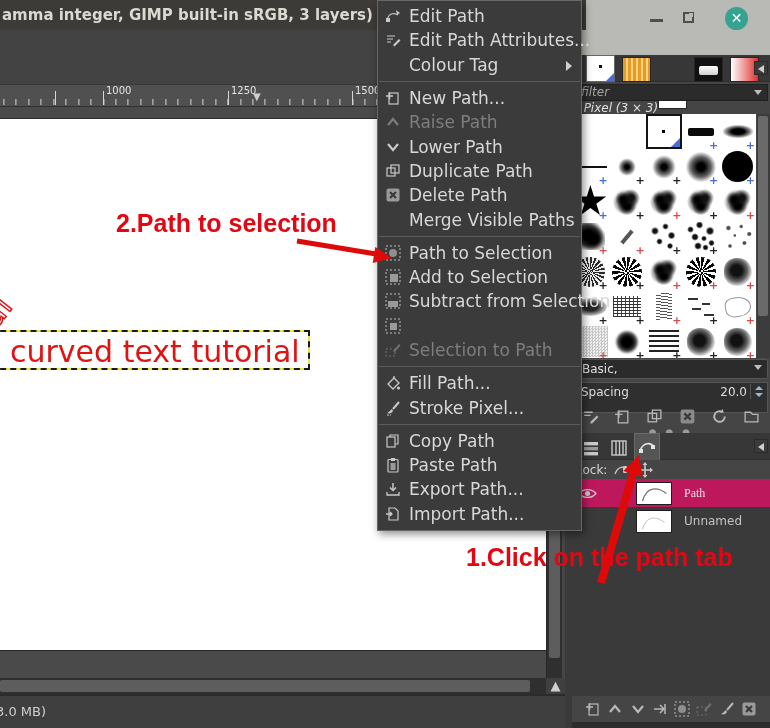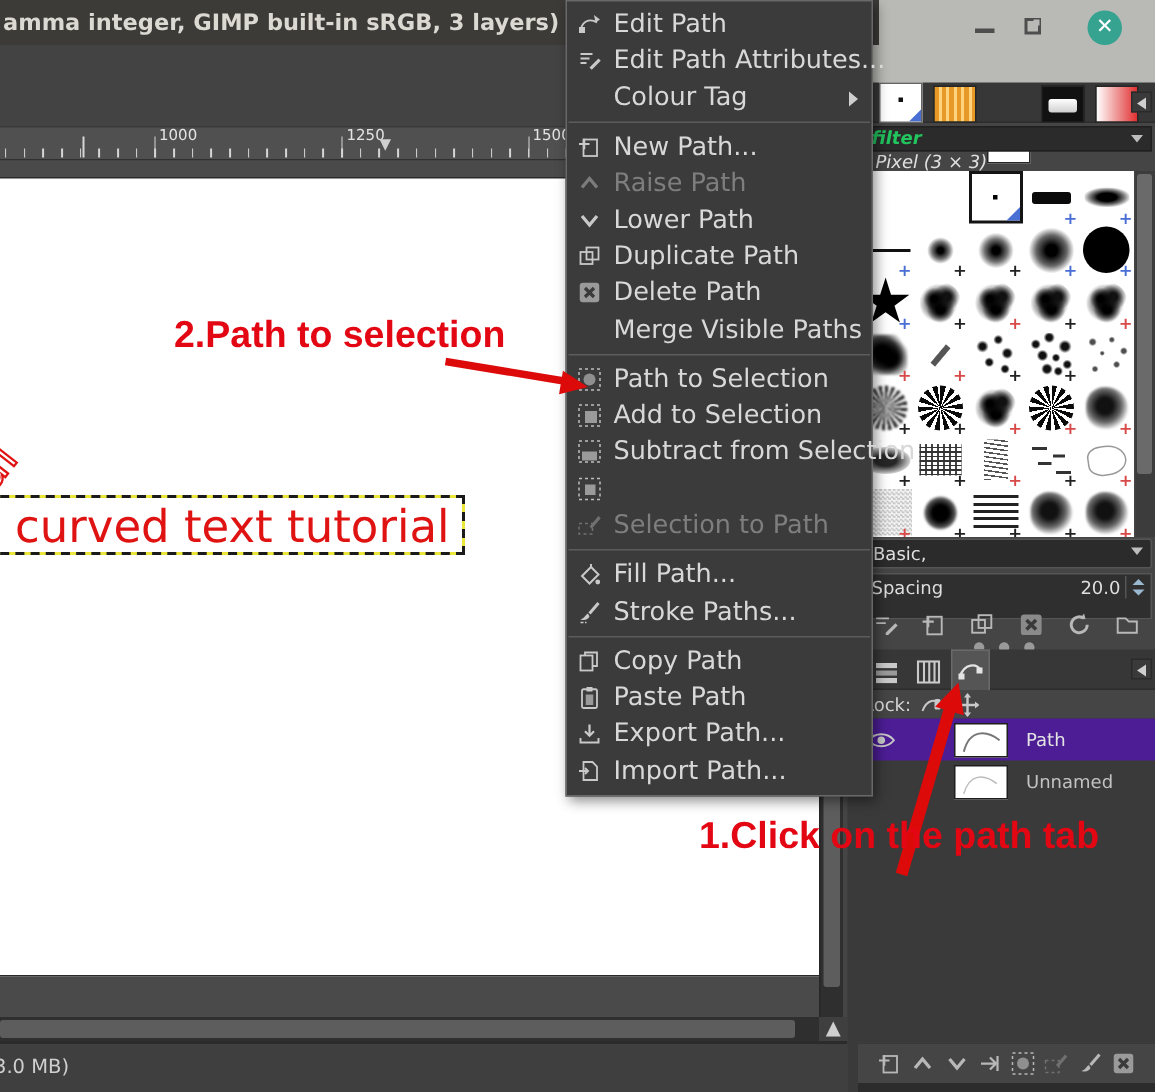--- a/index.html
+++ b/index.html
@@ -87,21 +87,21 @@
     width:19px; height:9px; background:linear-gradient(#fff,#cfcfcf); border-radius:2px; }
   .t-grad2 { background:linear-gradient(90deg,#ffffff,#e03030); }
   .tab-collapse { position:absolute; right:2px; top:6px; width:14px; height:14px;
     background:#3a3a3a; border:1px solid #2a2a2a; }
   .tab-collapse::after { content:""; position:absolute; left:3px; top:3px; width:0; height:0;
     border-top:4px solid transparent; border-bottom:4px solid transparent; border-right:6px solid #cfcfcf; }
 
   .filter-row { position:absolute; left:2px; top:29px; width:194px; height:17px;
     background:#2b2b2b; border:1px solid #202020; }
   .filter-row .ph { position:absolute; left:6px; top:0; font-style:italic; font-size:12px;
-    color:#22c55e; line-height:15px;font-weight:bold; }
+    color:#a3a3a3; line-height:15px; }
   .chev-down { position:absolute; right:5px; top:5px; width:0; height:0;
     border-left:4px solid transparent; border-right:4px solid transparent; border-top:5px solid #bdbdbd; }
 
   .brush-name { position:absolute; left:4px; top:46px; font-size:12px; font-style:italic;
     color:#e0e0e0; }
   .brush-grid-wrap { position:absolute; left:0; top:59px; width:184px; height:244px;
     background:#fff; overflow:hidden; }
   .brush-grid { display:grid; grid-template-columns:repeat(5,36.8px); grid-auto-rows:35px; }
   .bcell { position:relative; display:flex; align-items:center; justify-content:center; }
   .bcell.sel { border:2px solid #141414; }
@@ -218,21 +218,21 @@
     background:#3a3a3a; border:1px solid #2a2a2a; }
   .d2-collapse::after { content:""; position:absolute; left:3px; top:3px; width:0; height:0;
     border-top:4px solid transparent; border-bottom:4px solid transparent; border-right:6px solid #cfcfcf; }
 
   .lock-row { position:absolute; left:0; top:405px; width:198px; height:19px;
     display:flex; align-items:center; gap:7px; padding-left:4px; }
   .lock-row .lab { font-size:12px; color:#d6d6d6; }
 
   .path-list { position:absolute; left:0; top:424px; width:198px; height:216px; background:#3a3a3a; }
   .prow { position:relative; width:198px; height:28px; display:flex; align-items:center; }
-  .prow.sel { background:#4c1d95; }
+  .prow.sel { background:#be185d;font-family:Liberation Serif, serif; }
   .prow .eye { width:20px; margin-left:6px; }
   .prow .spacer { width:20px; margin-left:6px; }
   .prow .thumb { width:36px; height:23px; background:#fff; border:1px solid #1e1e1e; margin-left:38px; }
   .prow .pname { font-size:12px; color:#e4e4e4; margin-left:12px; }
   .prow.dim .pname { color:#c2c2c2; }
 
   .dock-buttons { position:absolute; left:0; top:640px; width:198px; height:27px;
     background:#454545; border-top:1px solid #383838; display:flex; align-items:center;
     justify-content:space-between; padding:0 12px; }
   .db-btn { width:18px; height:18px; display:flex; align-items:center; justify-content:center; }
@@ -765,21 +765,21 @@
       <span class="mil">Fill Path...</span>
     </div>
     <div class="mi">
       <span class="mic">
           <svg class="ic" width="16" height="16" viewBox="0 0 16 16">
             <path d="M14 2L8 9" stroke="#c9c9c9" stroke-width="2"></path>
             <path d="M7 9c-2 1-2 3-5 4 3 1 5 0 6-2z" fill="#c9c9c9"></path>
             <path d="M2 15h4" stroke="#c9c9c9" stroke-width="1" stroke-dasharray="2 1"></path>
           </svg>
         </span>
-      <span class="mil">Stroke Paths...</span>
+      <span class="mil">Stroke Pixel...</span>
     </div>
     <div class="msep"></div>
     <div class="mi">
       <span class="mic">
           <svg class="ic" width="16" height="16" viewBox="0 0 16 16">
             <rect x="2" y="4" width="8" height="10" fill="none" stroke="#c9c9c9" stroke-width="1.2"></rect>
             <path d="M5 4V2h8v9h-3" fill="none" stroke="#c9c9c9" stroke-width="1.2"></path>
           </svg>
         </span>
       <span class="mil">Copy Path</span>

